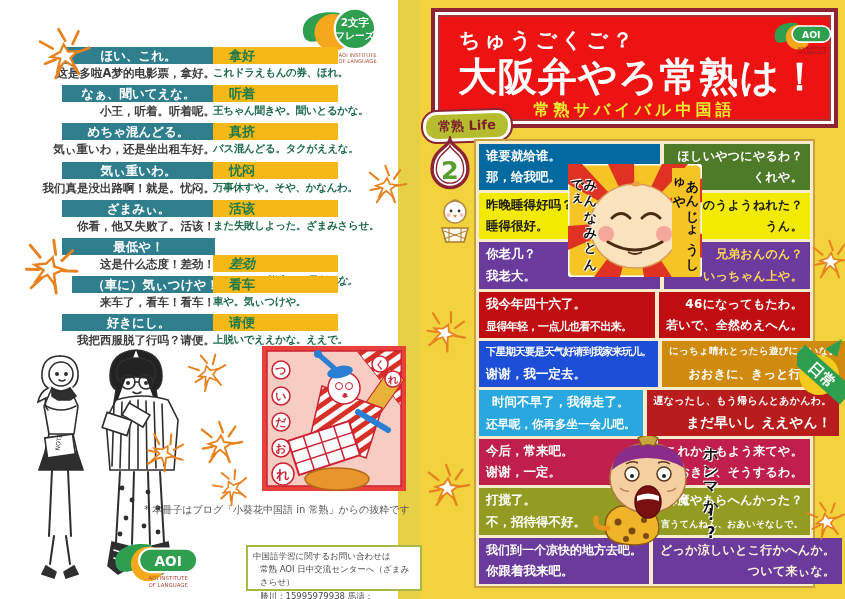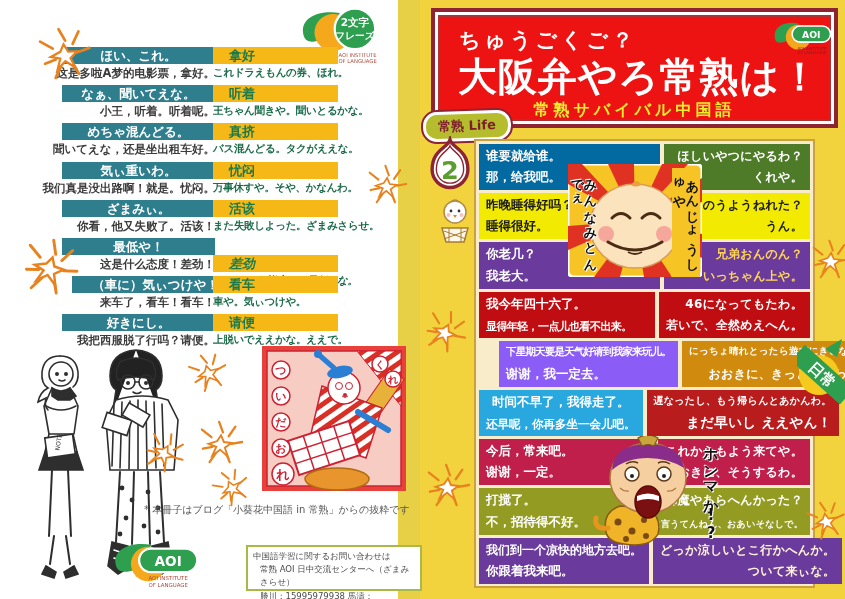--- a/index.html
+++ b/index.html
@@ -173,21 +173,21 @@
         <div class="cell cn-cell" style="background: rgb(192, 13, 18); color: rgb(255, 255, 255);">
           <div class="cn-l1">我今年四十六了。</div>
           <div class="cn-l2">显得年轻，一点儿也看不出来。</div>
         </div>
         <div class="cell jp-cell" style="background: rgb(192, 13, 18); color: rgb(255, 255, 255);">
           <div class="jp-l1">46になってもたわ。</div>
           <div class="jp-l2">若いで、全然めえへん。</div>
         </div>
       </div>
       <div class="trow">
-        <div class="cell cn-cell" style="background: #8b5cf6; color: rgb(255, 255, 255); margin-left: 20px;">
+        <div class="cell cn-cell" style="background: #1d4ed8; color: rgb(255, 255, 255);">
           <div class="cn-l1">下星期天要是天气好请到我家来玩儿。</div>
           <div class="cn-l2">谢谢，我一定去。</div>
         </div>
         <div class="cell jp-cell" style="background: rgb(208, 138, 13); color: rgb(255, 255, 255);">
           <div class="jp-l1">にっちょ晴れとったら遊びにきいな。</div>
           <div class="jp-l2">おおきに、きっと行くわ。</div>
         </div>
       </div>
       <div class="trow">
         <div class="cell cn-cell" style="background: rgb(41, 168, 224); color: rgb(255, 255, 255); align-items: center;">
@@ -319,21 +319,21 @@
       <div class="phrase-unit" style="top: 47px;">
         <div class="p-box">ほい、これ。</div>
         <div class="p-cn">这是多啦A梦的电影票，拿好。</div>
       </div>
       <div class="phrase-unit" style="top: 85px;">
         <div class="p-box">なぁ、聞いてえな。</div>
         <div class="p-cn">小王，听着。听着呢。</div>
       </div>
       <div class="phrase-unit" style="top: 123px;">
         <div class="p-box">めちゃ混んどる。</div>
-        <div class="p-cn">聞いてえな，还是坐出租车好。</div>
+        <div class="p-cn">気ぃ重いわ，还是坐出租车好。</div>
       </div>
       <div class="phrase-unit" style="top: 162px;">
         <div class="p-box">気ぃ重いわ。</div>
         <div class="p-cn">我们真是没出路啊！就是。忧闷。</div>
       </div>
       <div class="phrase-unit" style="top: 200px;">
         <div class="p-box">ざまみぃ。</div>
         <div class="p-cn">你看，他又失败了。活该！</div>
       </div>
       <div class="phrase-unit" style="top: 238px;">

